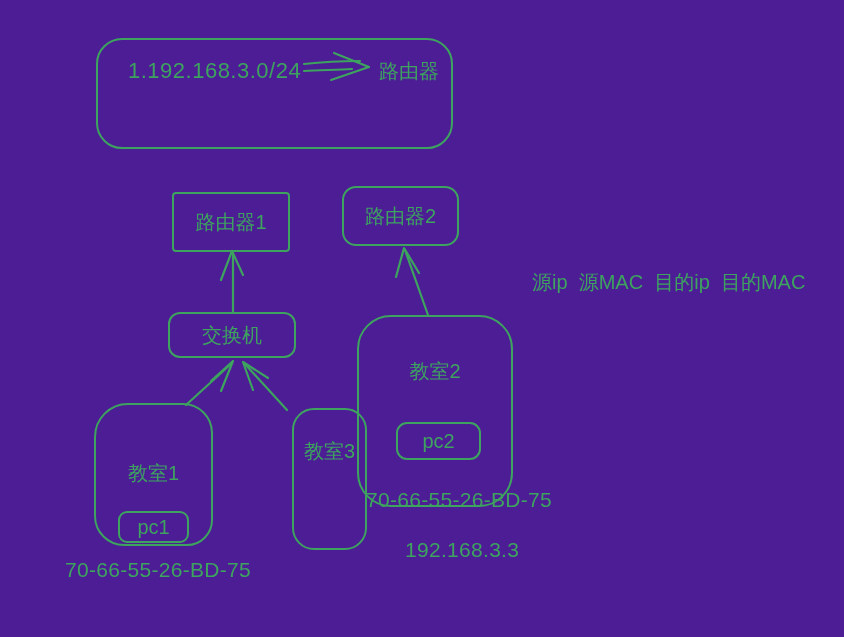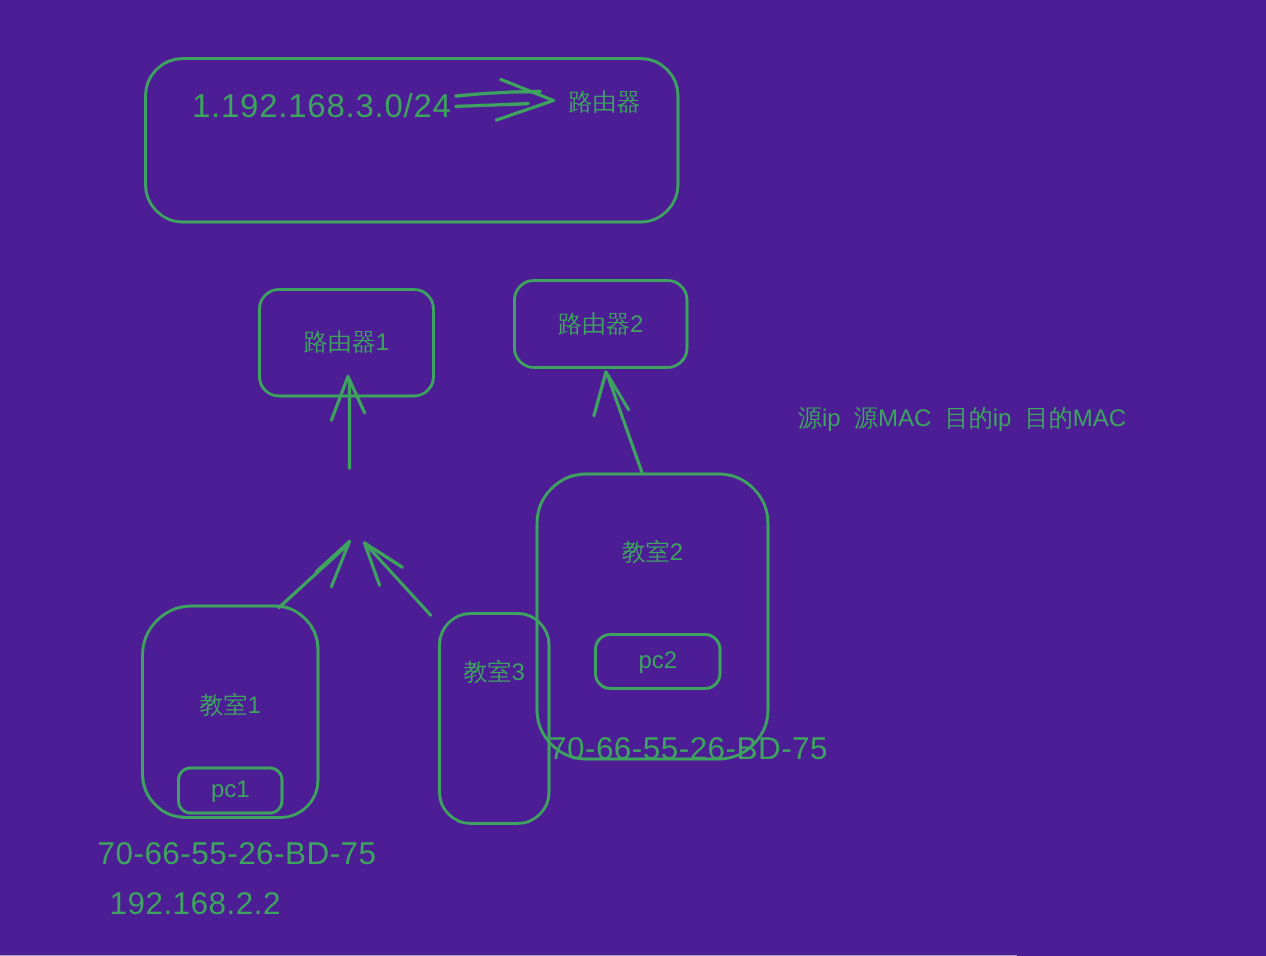--- a/index.html
+++ b/index.html
@@ -9,30 +9,30 @@
     overflow:hidden;
   }
   .box {
     position:absolute; border:2px solid var(--green, #3da35f);
     background:transparent; box-sizing:border-box;
   }
   .flexc { display:flex; align-items:center; justify-content:center; }
   .lbl { position:absolute; white-space:nowrap; line-height:1.15; }
   .t23 { font-size:22px; letter-spacing:0.5px; }
   .t21 { font-size:21px; letter-spacing:0.3px;text-align:right; }
-  .t20 { font-size:16px; }
+  .t20 { font-size:20px; }
   .ctr { left:0; right:0; text-align:center; }
   svg.arrows { position:absolute; left:0; top:0; pointer-events:none; }
   svg.arrows path {
     stroke:var(--green, #3da35f); stroke-width:2.2; fill:none;
     stroke-linecap:round; stroke-linejoin:round;
   }
   
   .top-box     { left:96px;  top:38px;  width:357px; height:111px; border-radius:26px; }
-  .router1     { left:172px; top:192px; width:118px; height:73px;  border-radius:14px; }
+  .router1     { left:172px; top:192px; width:118px; height:60px;  border-radius:4px; }
   .router2     { left:342px; top:186px; width:117px; height:60px;  border-radius:14px;justify-content:center; }
   .switch      { left:168px; top:312px; width:128px; height:46px;  border-radius:12px; }
   .classroom1  { left:94px;  top:403px; width:119px; height:143px; border-radius:34px 30px 26px 30px; }
   .classroom3  { left:268px; top:408px; width:75px;  height:142px; border-radius:22px;margin-left:24px; }
   .classroom2  { left:357px; top:315px; width:156px; height:192px; border-radius:34px; }
   .pc1 { left:22px;  top:106px; width:71px; height:32px; border-radius:9px; }
   .pc2 { left:37px;  top:105px; width:85px; height:38px; border-radius:11px; }
   .net-label       { left:30px;  top:18px; }
   .router-target   { left:281px; top:20px; }
   .classroom1-name { top:57px; }
@@ -85,37 +85,40 @@
 
   <div class="box flexc router1">
     <span class="t20">路由器1</span>
   </div>
   <div class="box flexc router2">
     <span class="t20">路由器2</span>
   </div>
 
   <span class="lbl t20 annotation">源ip  源MAC  目的ip  目的MAC</span>
 
+  <div class="box flexc switch">
+    <span class="t20">交换机</span>
+  </div>
 
   <div class="box classroom1">
     <span class="lbl t20 ctr classroom1-name">教室1</span>
     <div class="box flexc pc1">
       <span class="t20">pc1</span>
     </div>
   </div>
 
   <div class="box classroom3">
     <span class="lbl t20 ctr classroom3-name">教室3</span>
   </div>
 
   <div class="box classroom2">
     <span class="lbl t20 ctr classroom2-name">教室2</span>
     <div class="box flexc pc2">
       <span class="t20">pc2</span>
     </div>
   </div>
 
   <span class="lbl t21 mac1">70-66-55-26-BD-75</span>
-  <span class="lbl t21 ip1">192.168.2.2</span>
 
   <span class="lbl t21 mac2">70-66-55-26-BD-75</span>
+  <span class="lbl t21 ip2">192.168.3.3</span>
 
 </div>
 
 </body></html>

